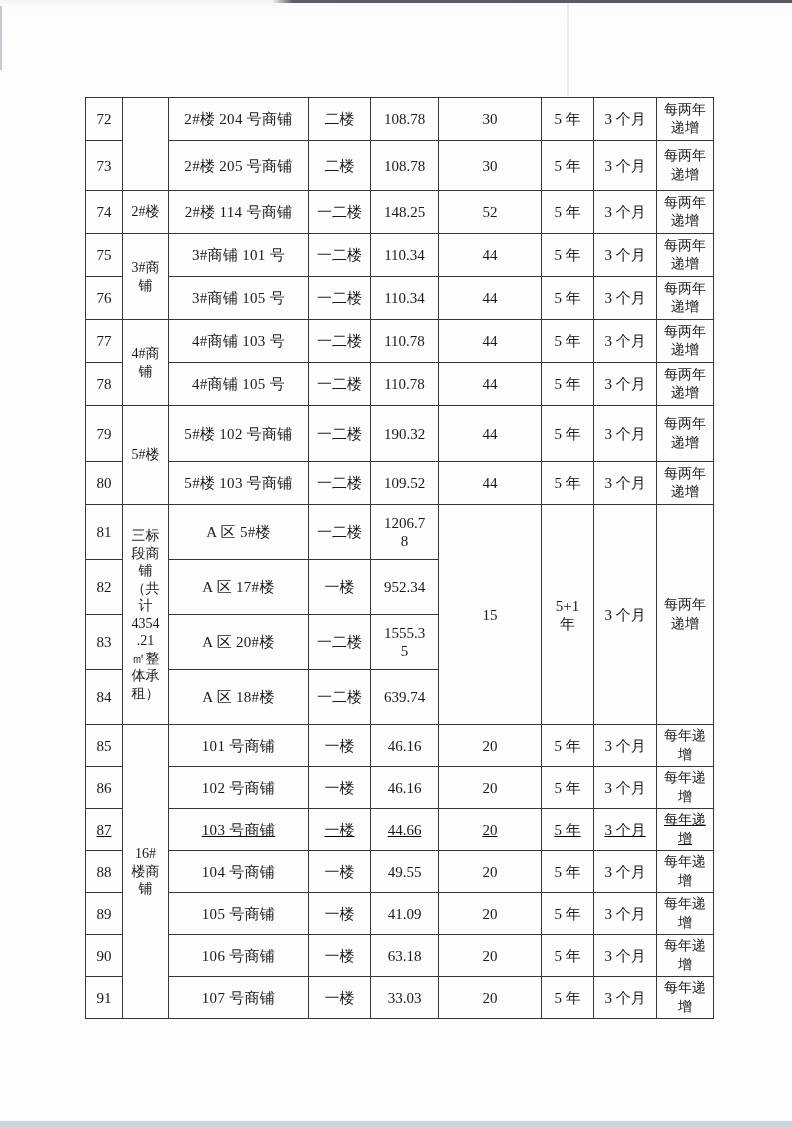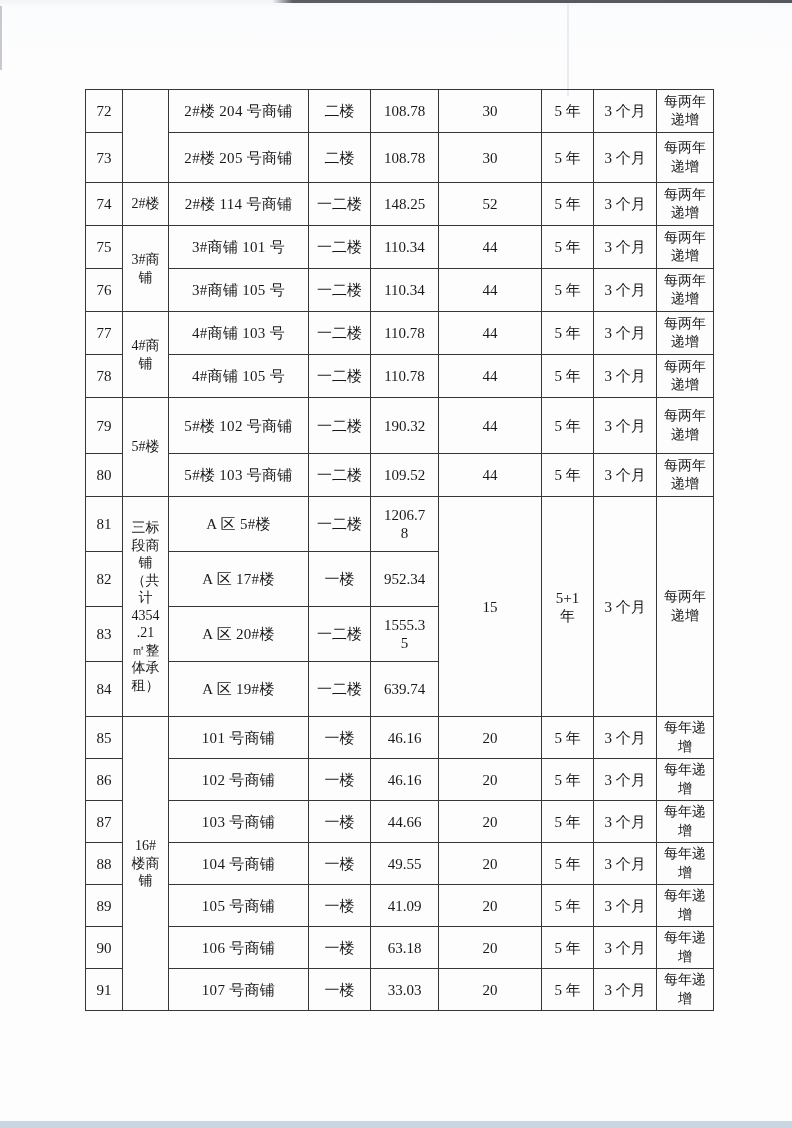--- a/index.html
+++ b/index.html
@@ -31,21 +31,21 @@
   .streak {
     position: absolute; left: 567px; top: 3px; width: 2px; height: 93px;
     background: #e9edf1;
   }
   .bottom-strip {
     position: absolute; left: 0; top: 1121px; width: 792px; height: 7px;
     background: var(--strip, #c9d5e0);
   }
   
   table.lease {
-    position: absolute; left: 85px; top: 89px; width: 628px;
+    position: absolute; left: 85px; top: 97px; width: 628px;
     border-collapse: collapse; table-layout: fixed;
   }
   .lease td {
     border: 1px solid var(--border, #36363a);
     text-align: center; vertical-align: middle;
     padding: 1px 2px;
     font-size: 15px; line-height: 1.2;
     color: var(--ink, #19191c);
     white-space: pre-line;
     word-break: break-all;
@@ -215,21 +215,21 @@
         </tr>
         <tr style="height: 55px;">
           <td class="seq">83</td>
           <td class="shop">A 区 20#楼</td>
           <td class="floor">一二楼</td>
           <td class="area">1555.3
 5</td>
         </tr>
         <tr style="height: 55px;">
           <td class="seq">84</td>
-          <td class="shop">A 区 19#楼</td>
+          <td class="shop">A 区 18#楼</td>
           <td class="floor">一二楼</td>
           <td class="area">639.74</td>
         </tr>
         <tr style="height: 42px;">
           <td class="seq">85</td>
           <td class="group" rowspan="7">16#
 楼商
 铺</td>
           <td class="shop">101 号商铺</td>
           <td class="floor">一楼</td>
@@ -244,21 +244,21 @@
           <td class="seq">86</td>
           <td class="shop">102 号商铺</td>
           <td class="floor">一楼</td>
           <td class="area">46.16</td>
           <td class="value">20</td>
           <td class="term">5 年</td>
           <td class="months">3 个月</td>
           <td class="increase">每年递
 增</td>
         </tr>
-        <tr style="height: 42px;">
+        <tr style="height: 42px; text-decoration: underline;">
           <td class="seq">87</td>
           <td class="shop">103 号商铺</td>
           <td class="floor">一楼</td>
           <td class="area">44.66</td>
           <td class="value">20</td>
           <td class="term">5 年</td>
           <td class="months">3 个月</td>
           <td class="increase">每年递
 增</td>
         </tr>

